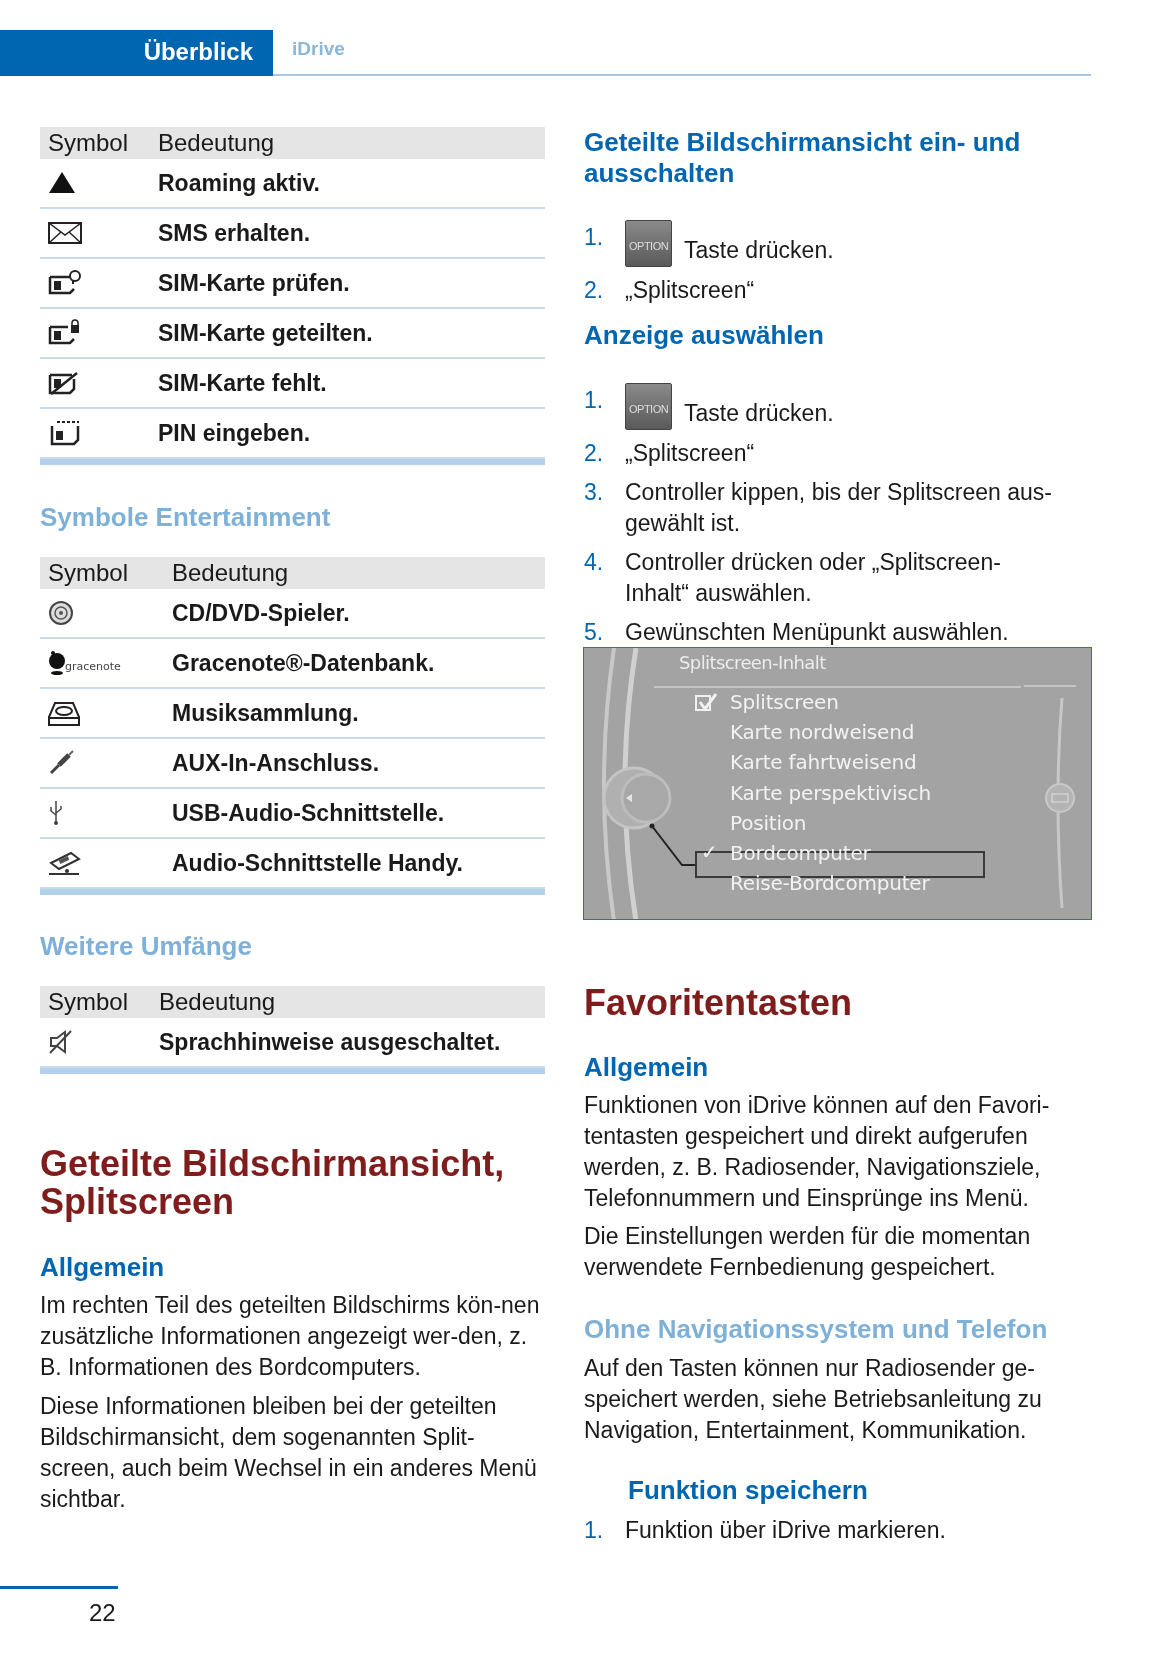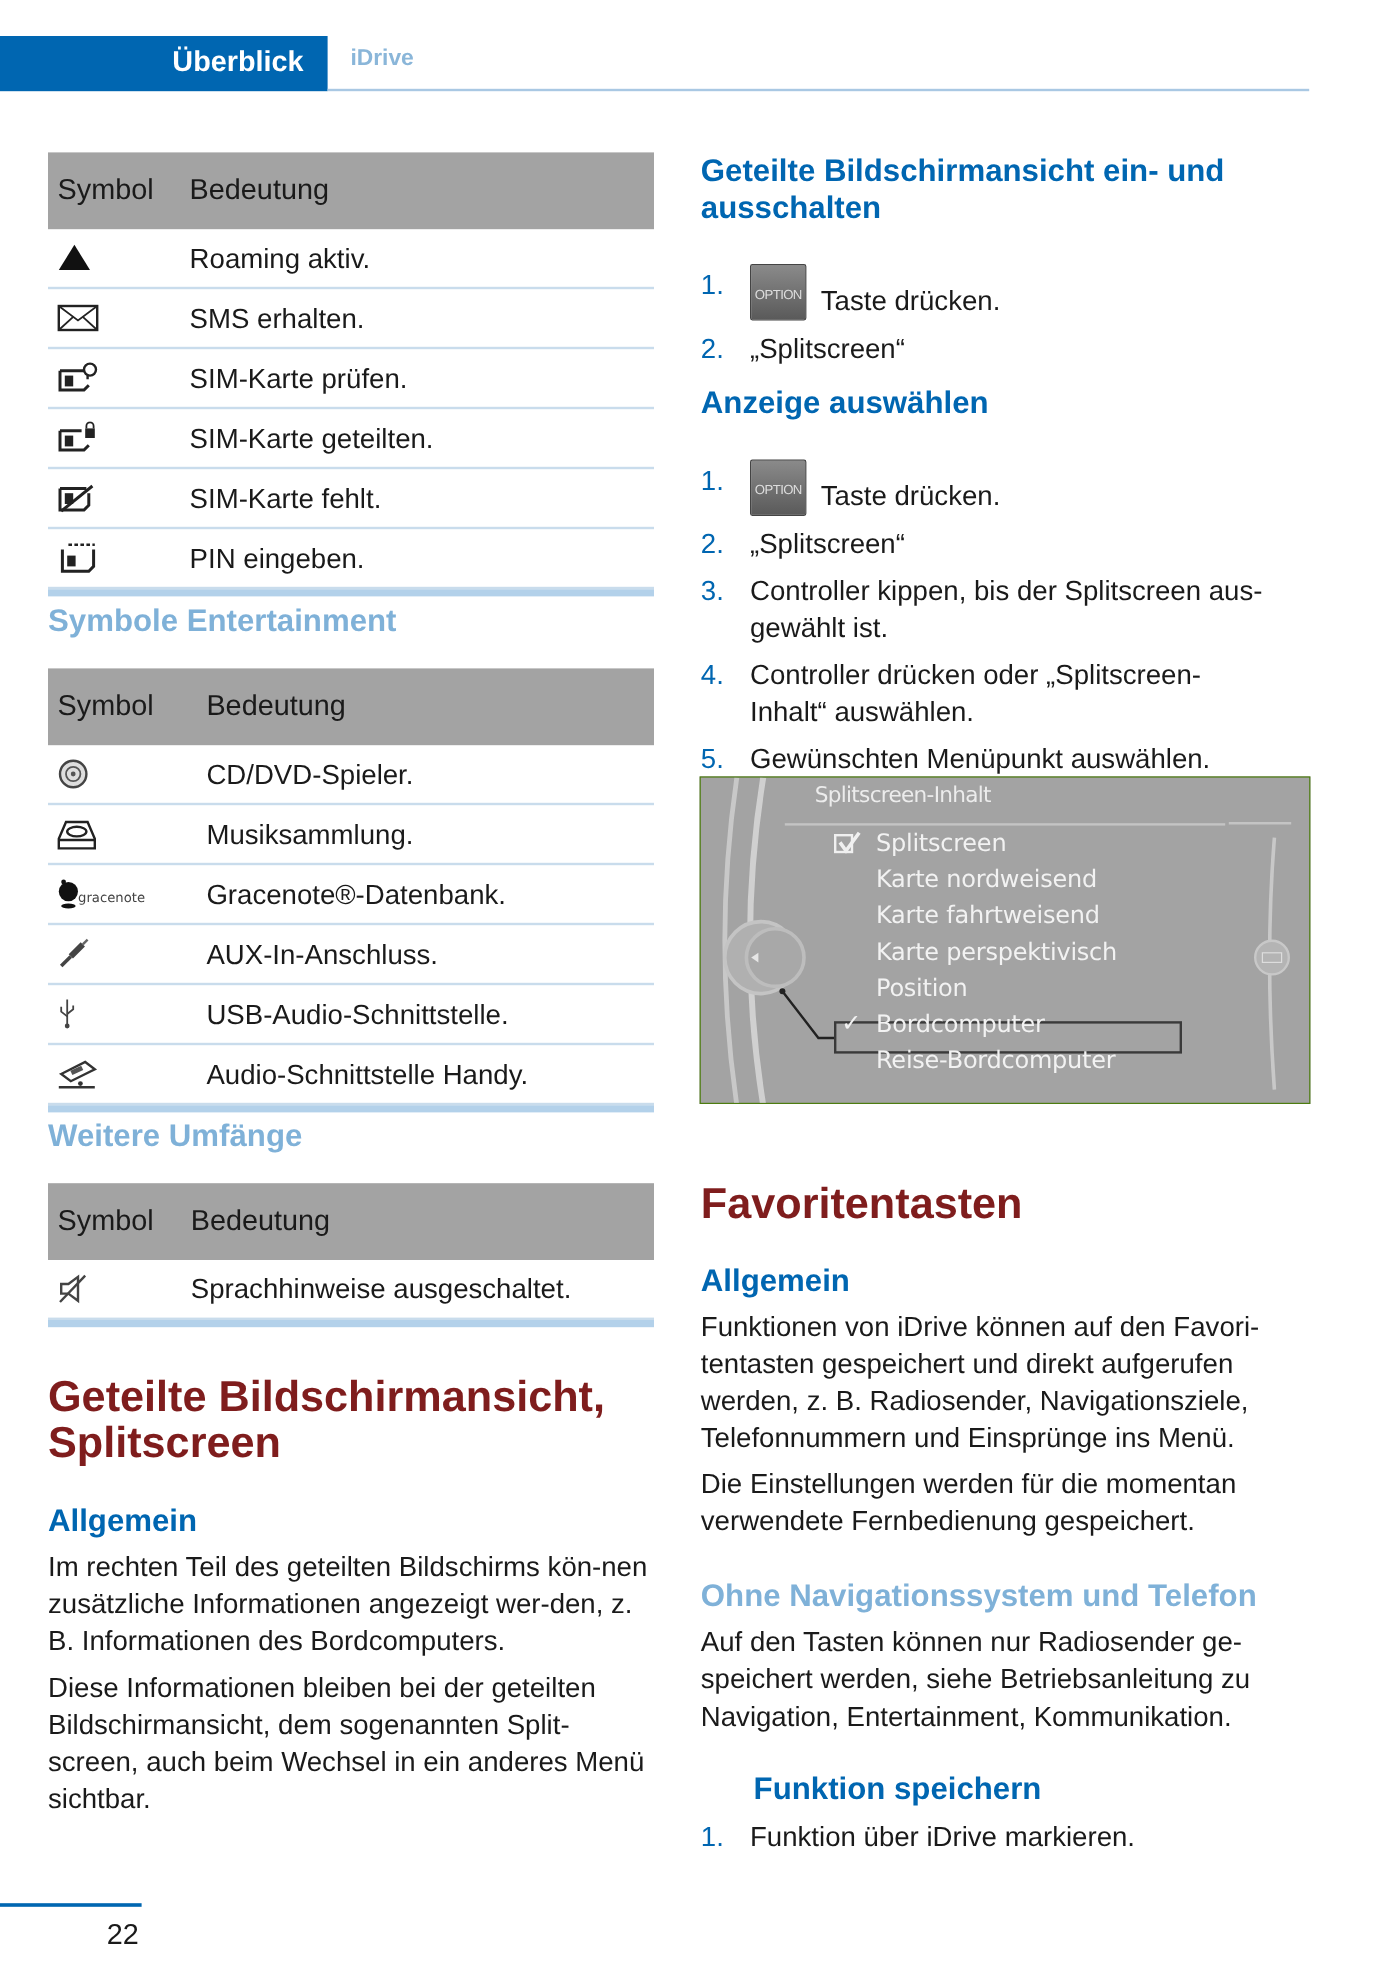--- a/index.html
+++ b/index.html
@@ -7,27 +7,27 @@
          font-family:"Liberation Sans", sans-serif; color:#1a1a1a; }
 
   
   .hdr-active { position:absolute; left:0; top:30px; width:273px; height:46px; background:#0066b1; }
   .hdr-active span { position:absolute; right:20px; top:8px; color:#fff; font-weight:bold; font-size:24px; }
   .hdr-inactive { position:absolute; left:292px; top:38px; color:#8ab6d9; font-weight:bold; font-size:19px; }
   .hdr-line { position:absolute; left:273px; top:74px; width:818px; height:2px; background:#a9c8e3; }
 
   
   .tbl { position:absolute; left:40px; width:505px; }
-  .tbl .th { background:#a3a3a3; height:64px; display:flex; align-items:center; font-size:24px; }
+  .tbl .th { background:#e5e5e5; height:32px; display:flex; align-items:center; font-size:24px; }
   .tbl .th .c1 { padding-left:8px; }
   .tbl .row { height:48px; display:flex; align-items:center; border-bottom:2px solid #c9dcec; font-size:23px; position:relative; }
   .tbl .row:last-child { border-bottom:none; }
   .tbl .foot { height:6px; background:#b3d1ea; margin-top:0; }
   .tbl .icon { position:absolute; left:7px; top:10px; width:40px; height:28px; color:#333; }
-  .tbl .txt { position:absolute; }
+  .tbl .txt { position:absolute;font-weight:bold; }
 
   .sec-light { position:absolute; left:40px; font-weight:bold; font-size:26px; color:#7fb1d8; }
   .h1 { position:absolute; font-weight:bold; font-size:36px; color:#7f1d1d; line-height:38px; }
   .h2 { position:absolute; font-weight:bold; font-size:26px; color:#0066b1; line-height:31px; }
   .h2.light { color:#7fb1d8; }
   .p { position:absolute; font-size:23px; line-height:31px; color:#1a1a1a; }
 
   .ol { position:absolute; left:584px; width:500px; font-size:23px; }
   .li { position:relative; padding-left:41px; line-height:31px; }
   .li .n { position:absolute; left:0; top:0; color:#0066b1; }
@@ -123,35 +123,35 @@
   </div>
   <div class="row">
     <span class="icon"><svg width="30" height="28">
           <circle cx="14" cy="14" r="11" fill="#ddd" stroke="#444" stroke-width="2"></circle>
           <circle cx="14" cy="14" r="6" fill="none" stroke="#555" stroke-width="1.5"></circle>
           <circle cx="14" cy="14" r="2" fill="#555"></circle>
         </svg></span>
     <span class="txt" style="left:132px">CD/DVD-Spieler.</span>
   </div>
   <div class="row">
-    <span class="icon"><svg width="36" height="28">
-          <path d="M8,4 h18 l6,14 v8 h-30 v-8 z" fill="none" stroke="#222" stroke-width="2"></path>
-          <ellipse cx="17" cy="12" rx="8" ry="4" fill="none" stroke="#222" stroke-width="2"></ellipse>
-          <line x1="2" y1="19" x2="32" y2="19" stroke="#222" stroke-width="2"></line>
-        </svg></span>
-    <span class="txt" style="left:132px">Musiksammlung.</span>
-  </div>
-  <div class="row">
     <span class="icon" style="width:90px"><svg width="90" height="28">
           <circle cx="10" cy="12" r="8" fill="#111"></circle>
           <circle cx="6" cy="4" r="2" fill="#111"></circle>
           <ellipse cx="10" cy="24" rx="6" ry="2" fill="#111"></ellipse>
           <text x="18" y="21" font-size="11" fill="#444" font-family="DejaVu Sans, sans-serif">gracenote</text>
         </svg></span>
     <span class="txt" style="left:132px">Gracenote®-Datenbank.</span>
+  </div>
+  <div class="row">
+    <span class="icon"><svg width="36" height="28">
+          <path d="M8,4 h18 l6,14 v8 h-30 v-8 z" fill="none" stroke="#222" stroke-width="2"></path>
+          <ellipse cx="17" cy="12" rx="8" ry="4" fill="none" stroke="#222" stroke-width="2"></ellipse>
+          <line x1="2" y1="19" x2="32" y2="19" stroke="#222" stroke-width="2"></line>
+        </svg></span>
+    <span class="txt" style="left:132px">Musiksammlung.</span>
   </div>
   <div class="row">
     <span class="icon"><svg width="30" height="28">
           <line x1="4" y1="24" x2="12" y2="16" stroke="#444" stroke-width="3"></line>
           <line x1="12" y1="16" x2="22" y2="6" stroke="#444" stroke-width="5"></line>
           <line x1="22" y1="6" x2="26" y2="2" stroke="#666" stroke-width="2"></line>
         </svg></span>
     <span class="txt" style="left:132px">AUX-In-Anschluss.</span>
   </div>
   <div class="row">

